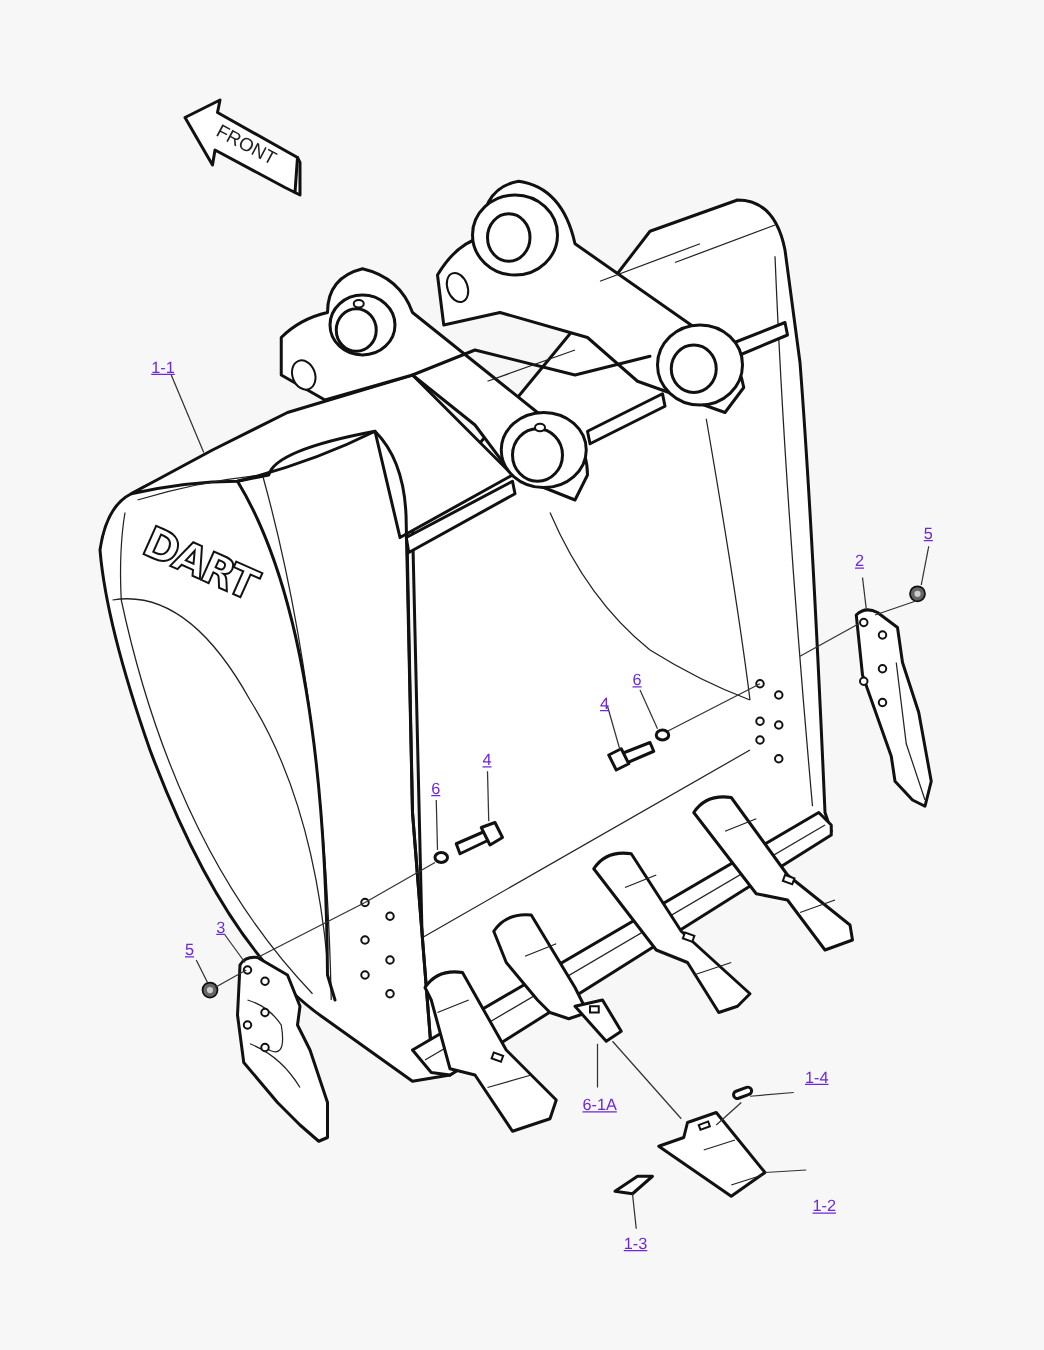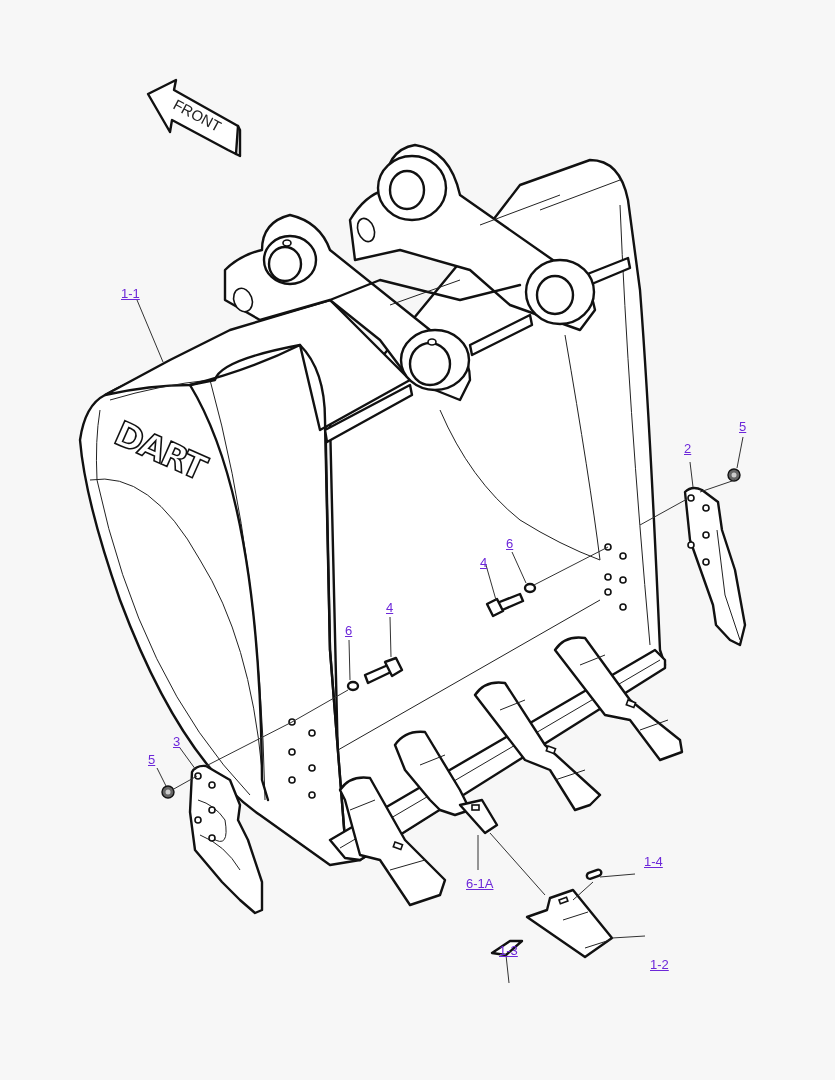--- a/index.html
+++ b/index.html
@@ -207,21 +207,21 @@
     <line class="lead" x1="600" y1="877" x2="635" y2="874"></line>
     <line class="lead" x1="573" y1="900" x2="593" y2="882"></line>
     <line class="lead" x1="612" y1="938" x2="645" y2="936"></line>
     <line class="lead" x1="506" y1="955" x2="509" y2="983"></line>
   </g>
 </svg>
 
 <span class="lbl" style="left:121px;top:287px;">1-1</span>
 <span class="lbl" style="left:466px;top:877px;">6-1A</span>
 <span class="lbl" style="left:650px;top:931px;margin-top:27px;">1-2</span>
-<span class="lbl" style="left:499px;top:944px;text-align:right;">1-3</span>
+<span class="lbl" style="left:499px;top:988px;text-align:right;">1-3</span>
 <span class="lbl" style="left:644px;top:855px;">1-4</span>
 <span class="lbl" style="left:684px;top:442px;">2</span>
 <span class="lbl" style="left:173px;top:735px;">3</span>
 <span class="lbl" style="left:386px;top:601px;">4</span>
 <span class="lbl" style="left:480px;top:556px;">4</span>
 <span class="lbl" style="left:739px;top:420px;">5</span>
 <span class="lbl" style="left:148px;top:753px;">5</span>
 <span class="lbl" style="left:345px;top:624px;">6</span>
 <span class="lbl" style="left:506px;top:537px;">6</span>
 </div>

